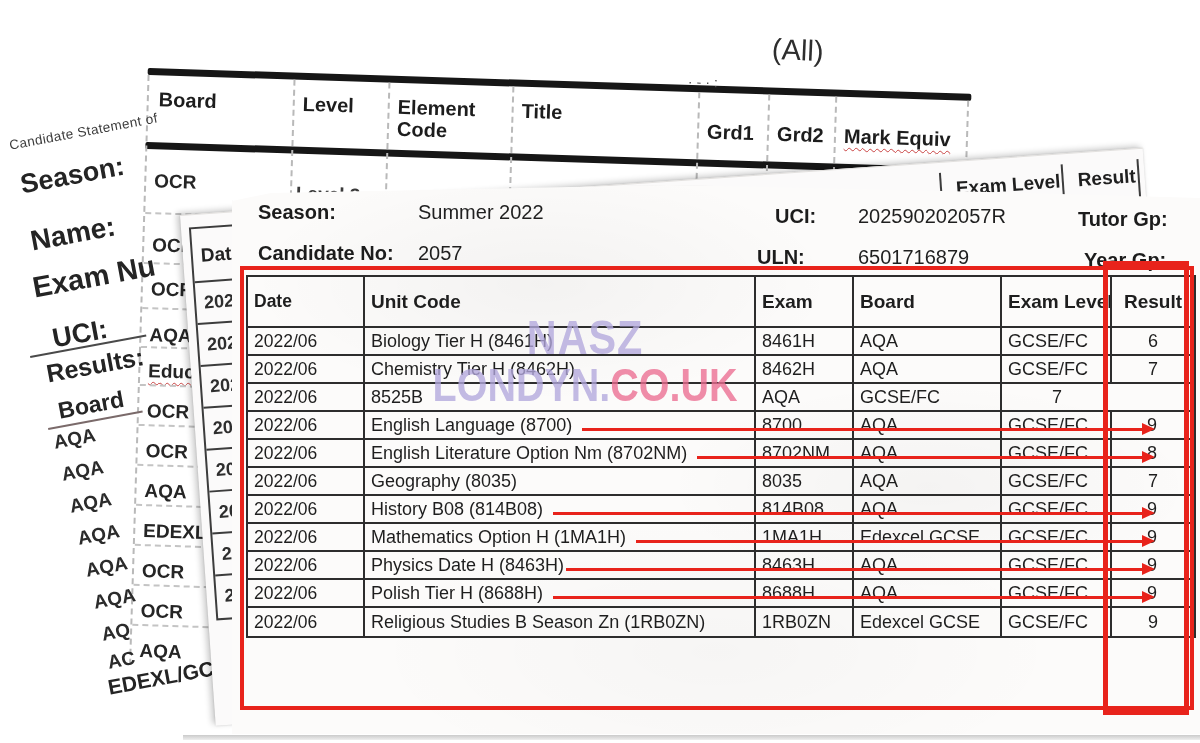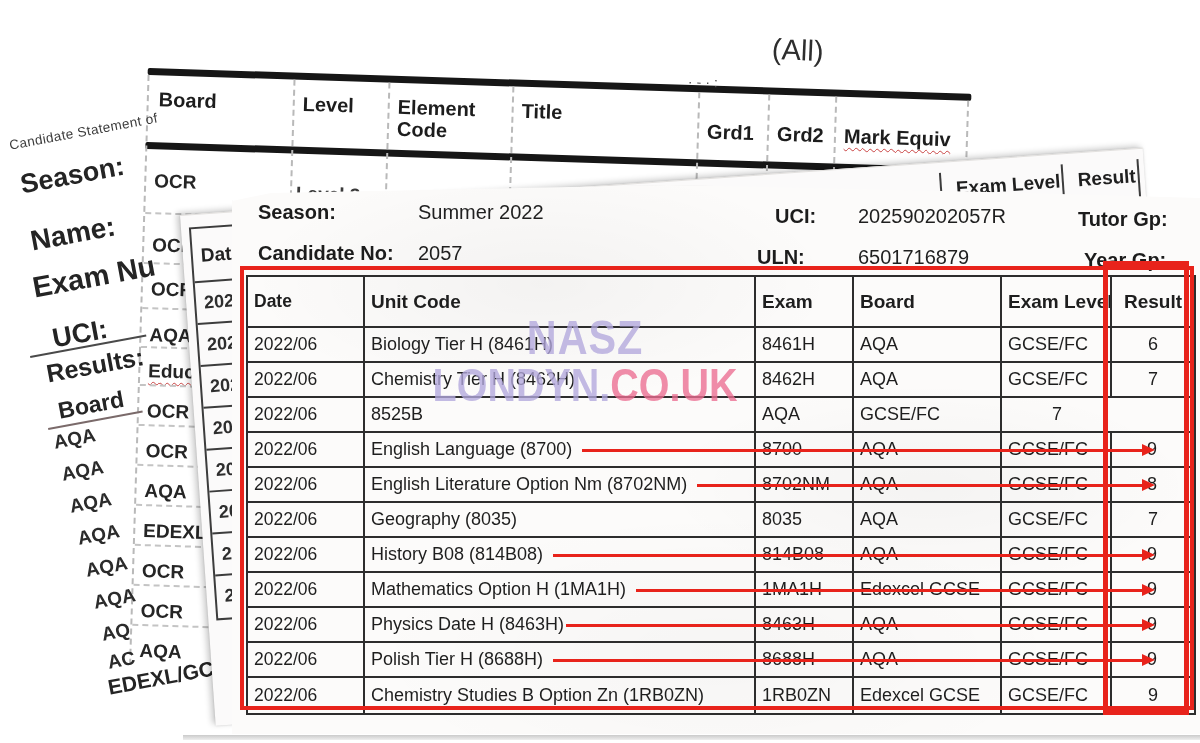--- a/index.html
+++ b/index.html
@@ -52,21 +52,21 @@
       radial-gradient(ellipse 380px 150px at 72% 55%,rgba(0,0,0,.03),transparent 70%),
       radial-gradient(ellipse 500px 200px at 50% 85%,rgba(0,0,0,.025),transparent 70%),
       #fcfbfa;
     clip-path:polygon(0 16px,4% 8px,45% 0,78% 7px,100% 13px,100% 100%,0 100%);
     box-shadow:-4px 2px 7px rgba(0,0,0,.18);}
   .info-label{position:absolute;font-weight:700;font-size:20px;color:#1c1c1c;white-space:nowrap;}
   .info-value{position:absolute;font-size:20px;color:#1f1f1f;white-space:nowrap;}
 
   #results-table{position:absolute;left:14px;top:90px;border:2px solid #2d2d2d;background:transparent;}
   .t-row{display:grid;grid-template-columns:117px 391px 98px 148px 110px 82px;position:relative;
-         height:35px;border-bottom:2px solid #2d2d2d;}
+         height:28px;border-bottom:2px solid #2d2d2d;}
   .t-row:last-child{border-bottom:none;}
   .t-row.header{height:51px;}
   .cell{border-right:2px solid #2d2d2d;display:flex;align-items:center;padding-left:6px;
         font-size:18px;color:#1e1e1e;overflow:hidden;white-space:nowrap;}
   .cell:last-child{border-right:none;}
   .header .cell{font-weight:700;font-size:19px;}
   .cell.result{justify-content:center;padding-left:0;}
   .cell.date{font-size:17.5px;}
 
   .row-arrow{position:absolute;right:52px;top:16px;height:3px;background:var(--red,#e8231b);z-index:6;}
@@ -409,21 +409,21 @@
             </div>
     <div class="cell result" data-name="result-cell">
               <span data-name="result-text">9</span>
             </div>
   <div class="row-arrow" data-name="strikethrough-arrow" style="left: 305px;"></div>
           </div><div class="t-row" data-name="table-row">
     <div class="cell date" data-name="date-cell">
               <span data-name="date-text">2022/06</span>
             </div>
     <div class="cell" data-name="exam-cell">
-              <span data-name="exam-text">Chemistry Studies B Option Zn (1RB0ZN)</span>
+              <span data-name="exam-text">Religious Studies B Season Zn (1RB0ZN)</span>
             </div>
     <div class="cell" data-name="unit-code-cell">
               <span data-name="unit-code-text">1RB0ZN</span>
             </div>
     <div class="cell" data-name="board-cell">
               <span data-name="board-text">Edexcel GCSE</span>
             </div>
     <div class="cell" data-name="exam-level-cell">
               <span data-name="exam-level-text">GCSE/FC</span>
             </div>

